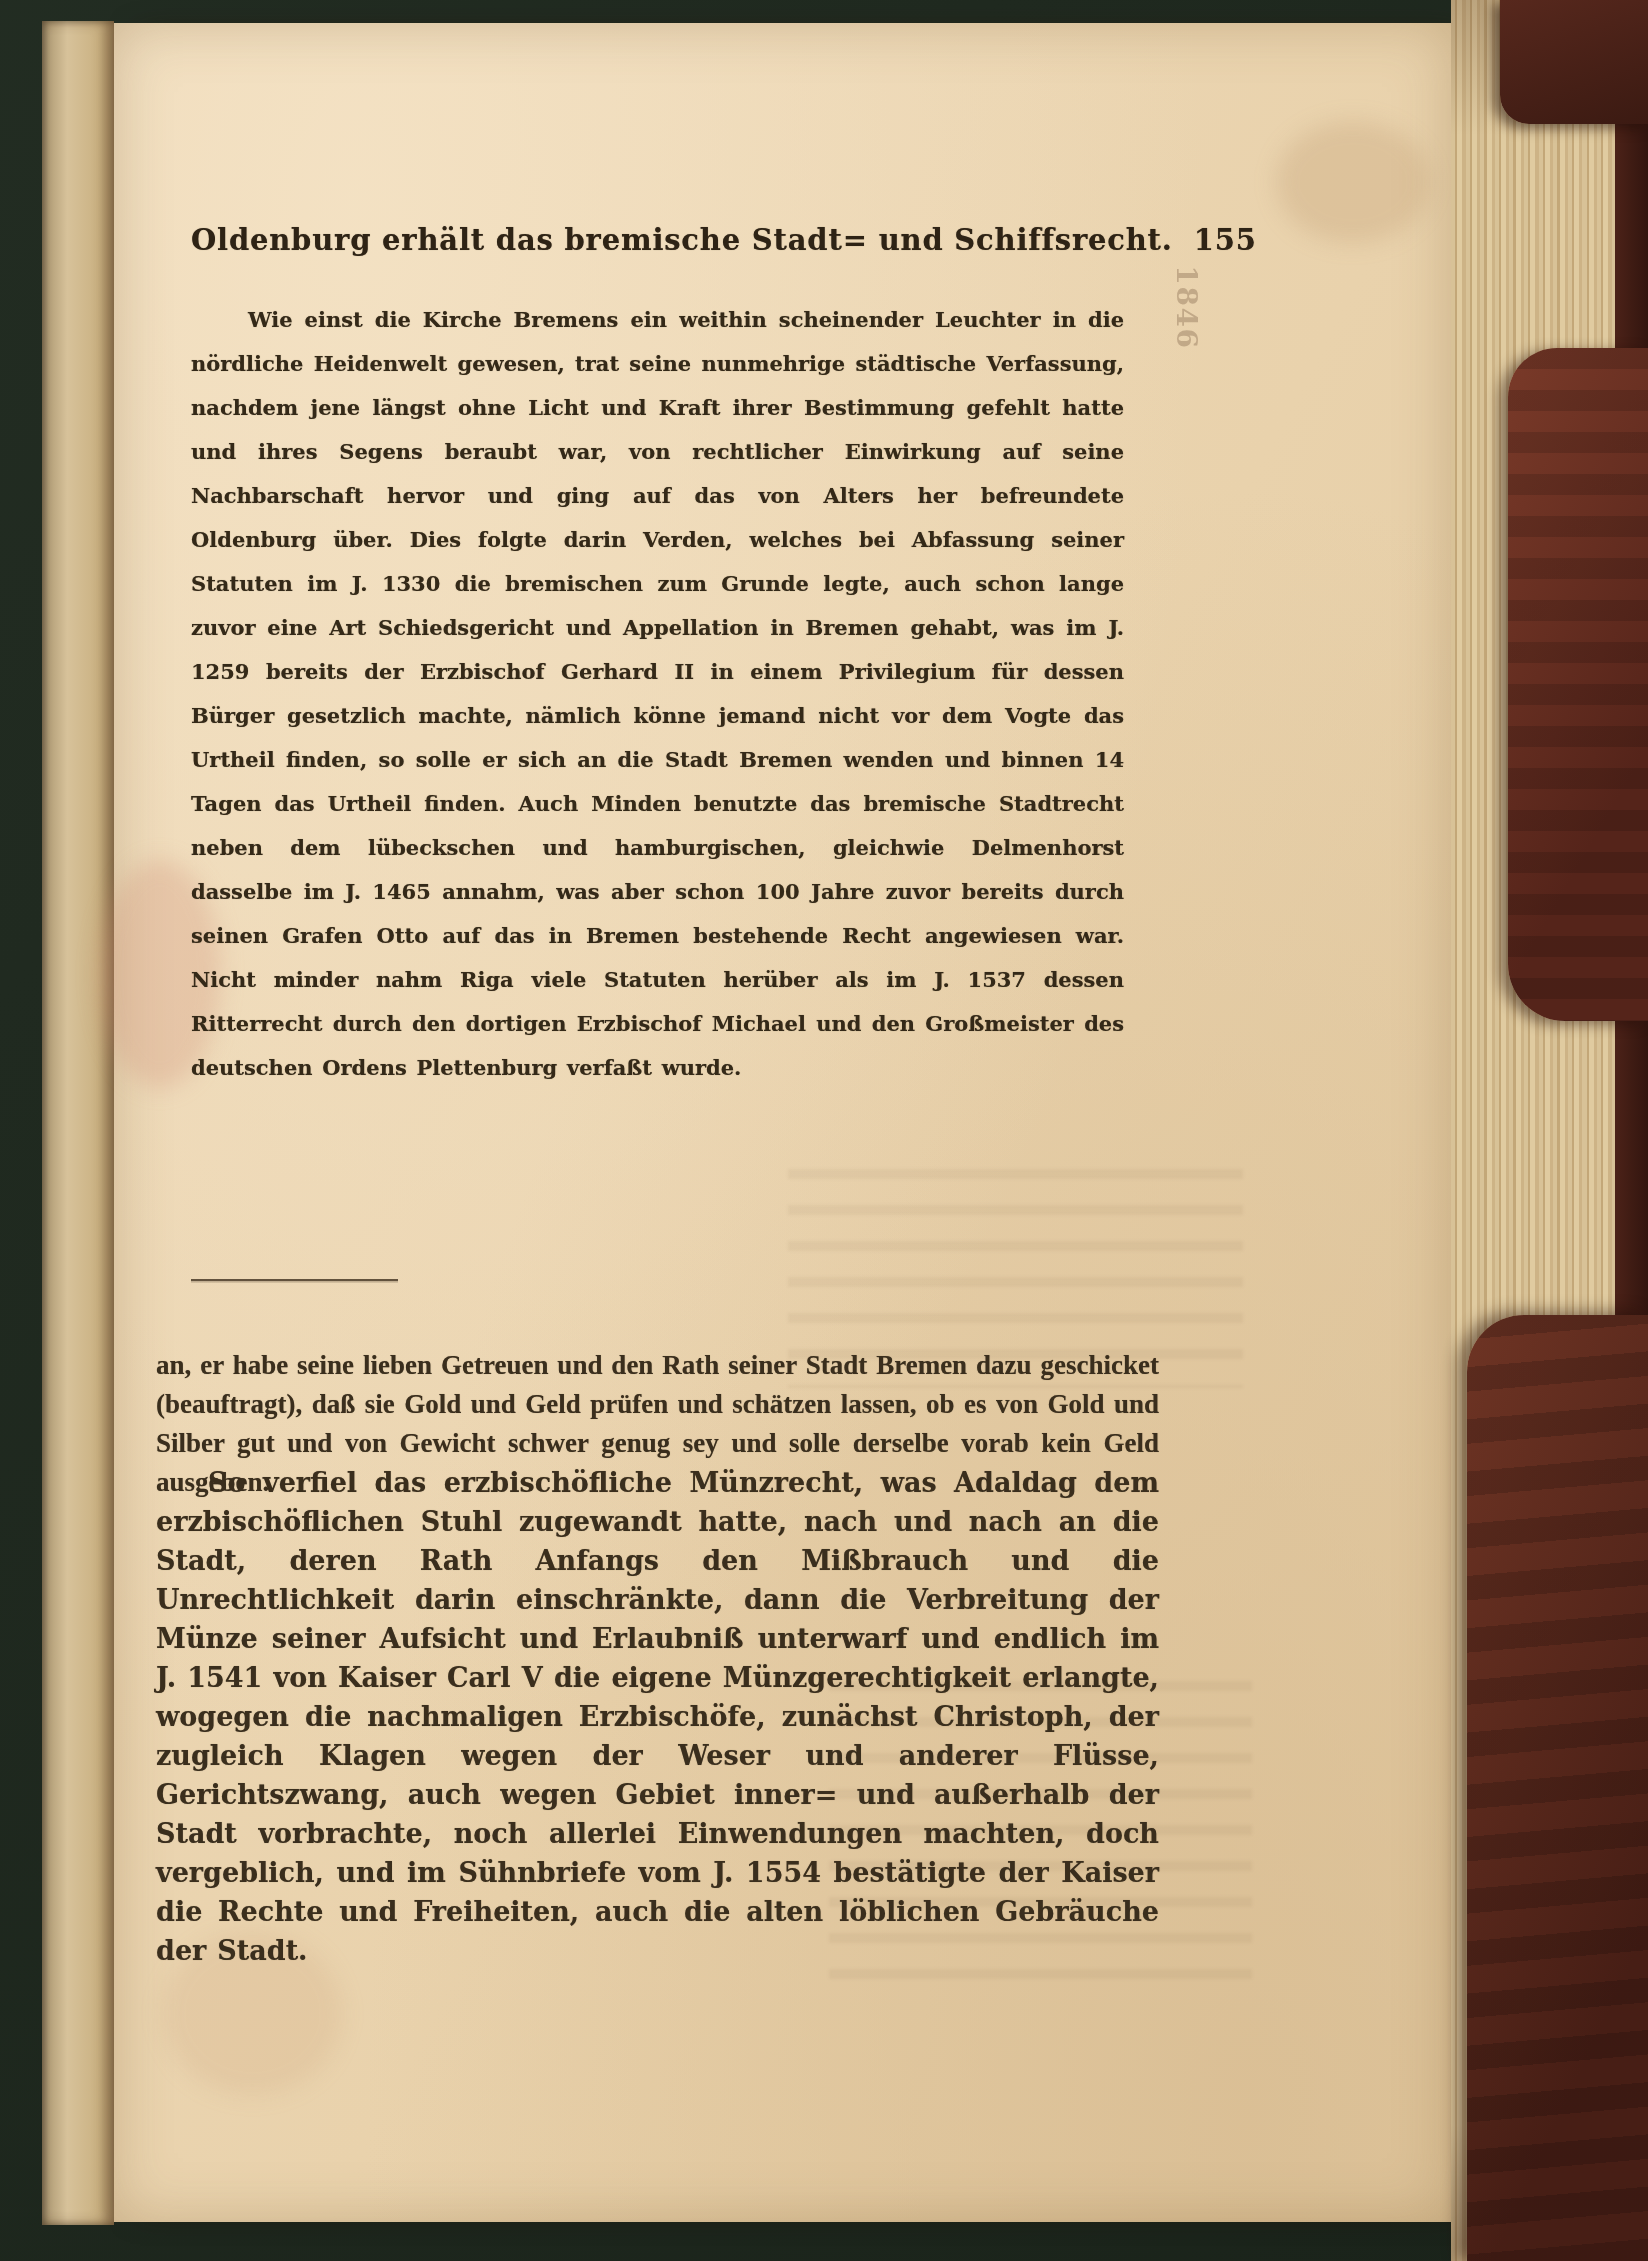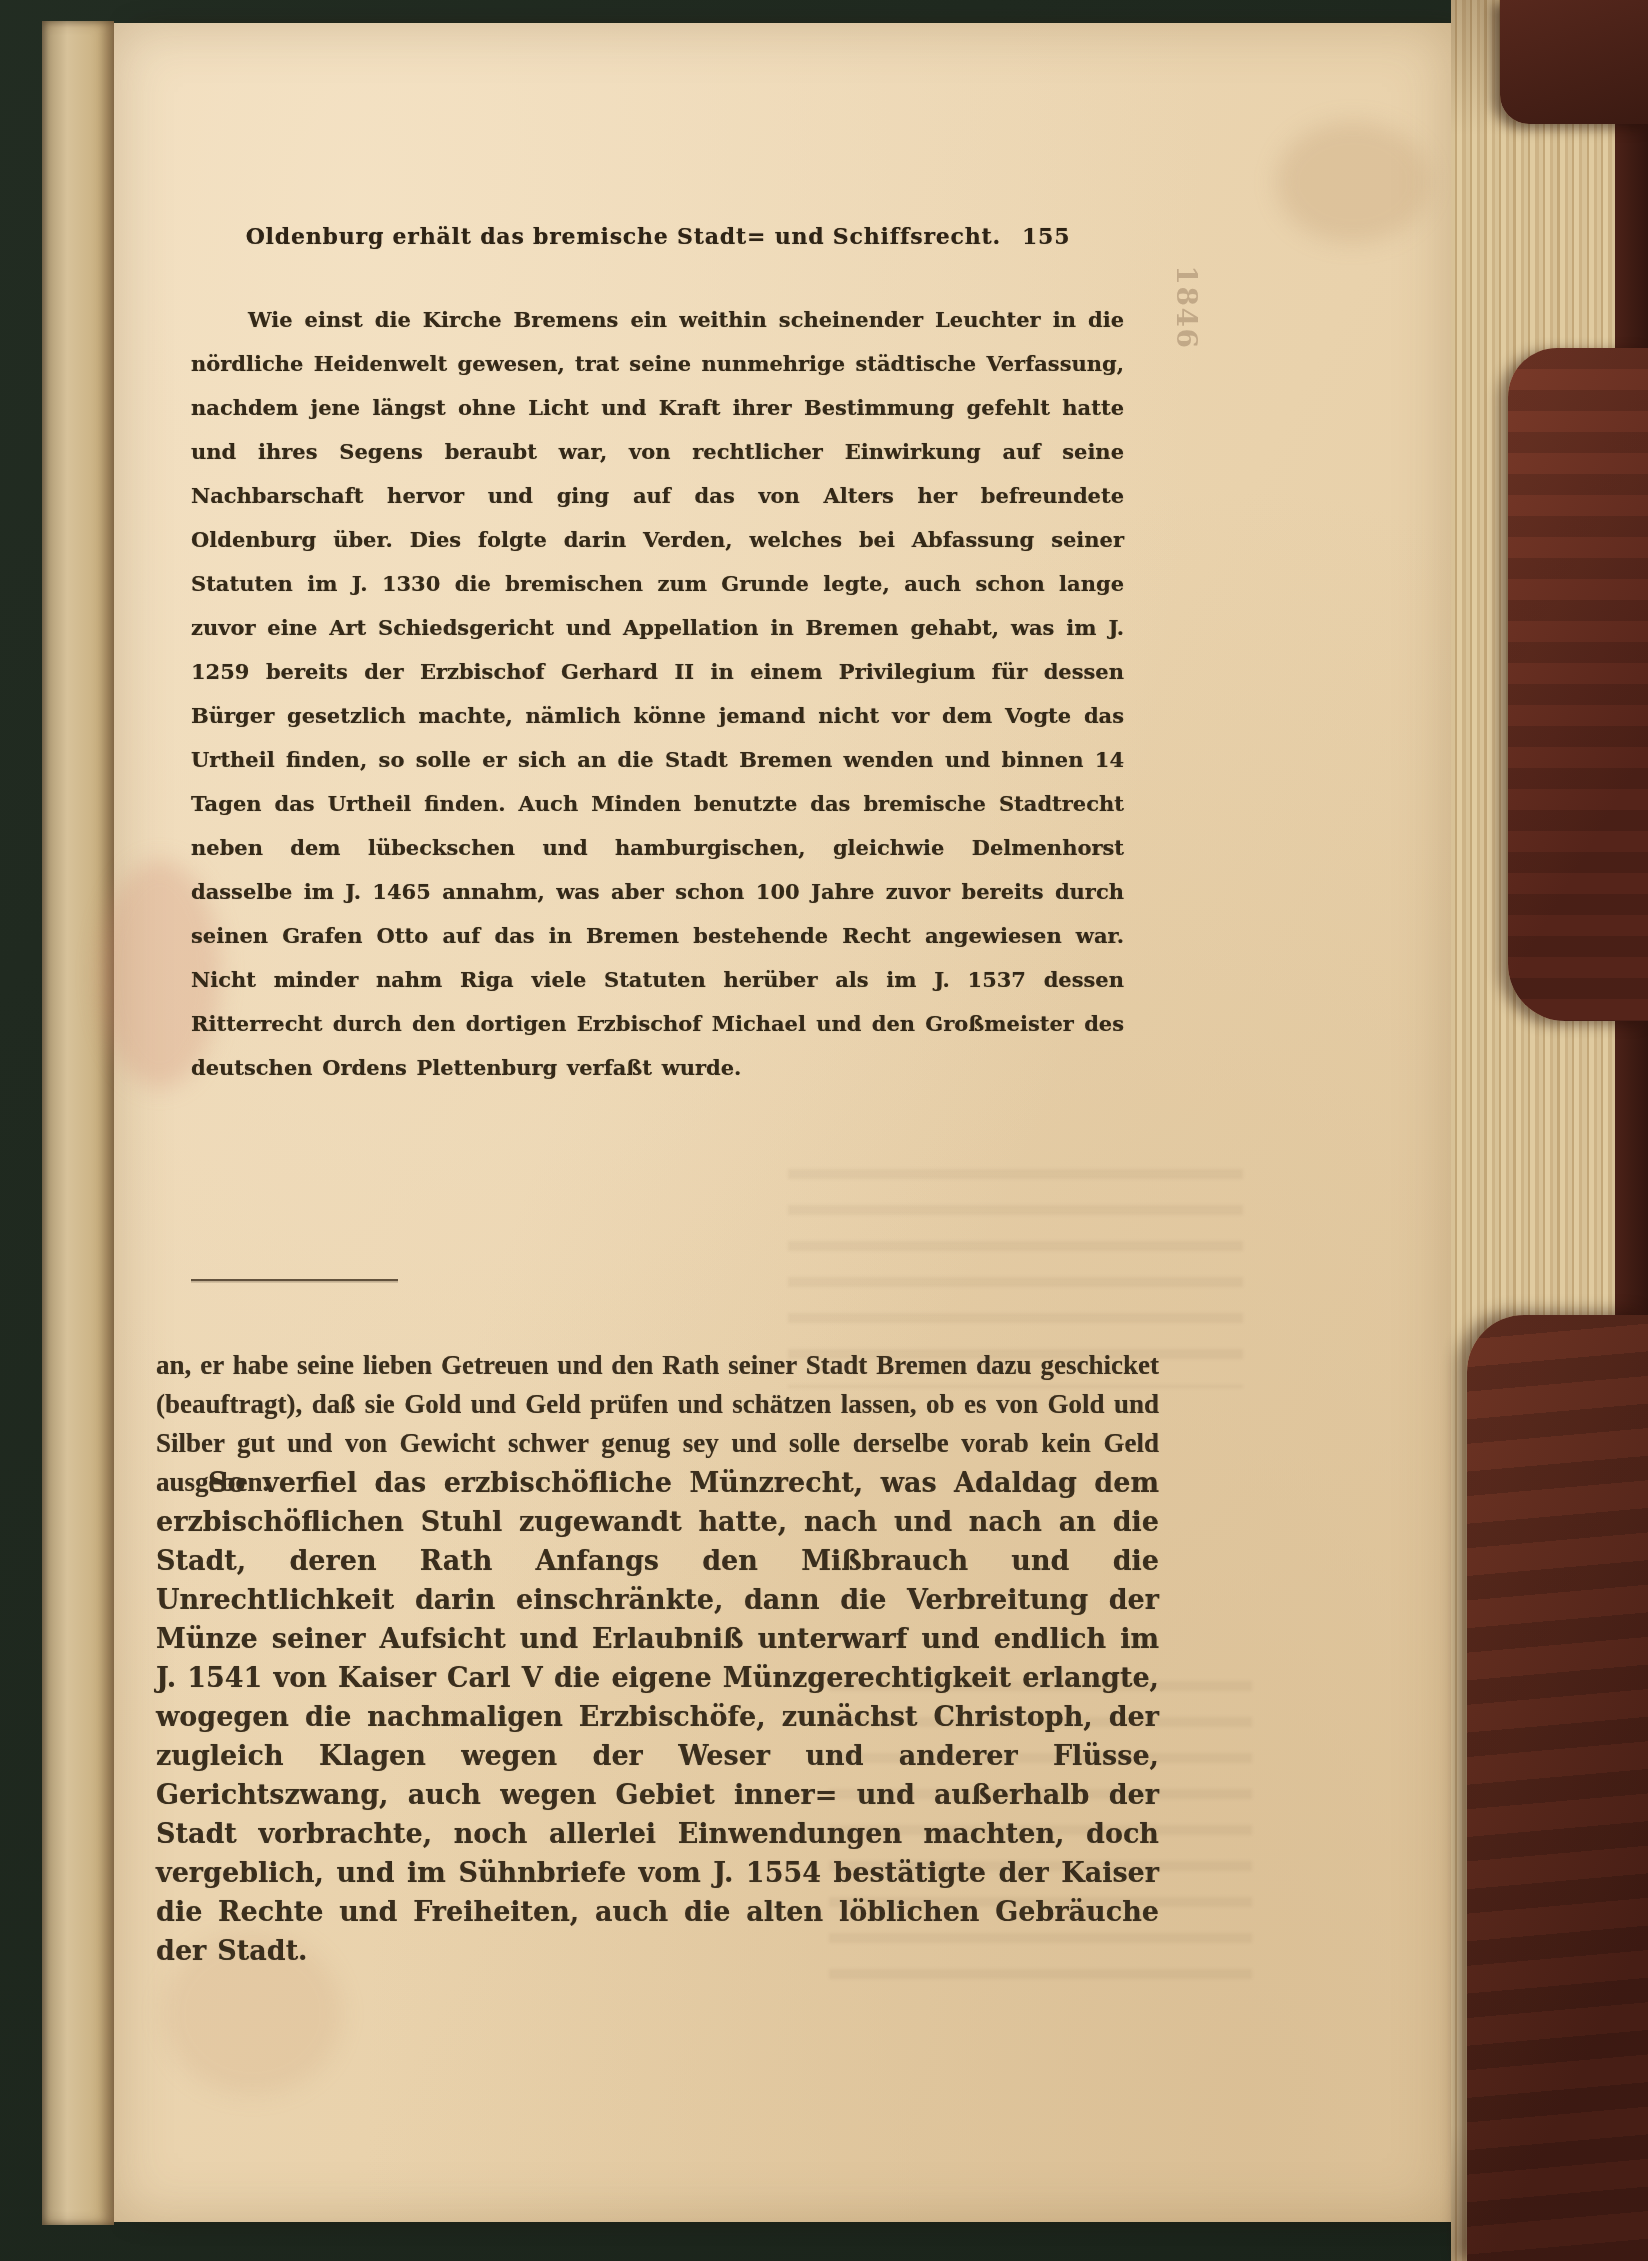--- a/index.html
+++ b/index.html
@@ -27,21 +27,21 @@
       radial-gradient(ellipse at 85% 95%, rgba(216,188,146,.8) 0%, rgba(216,188,146,0) 55%),
       linear-gradient(118deg,#eedaba 0%,#e9d2ac 55%,#e2c99f 100%);
     box-shadow:inset 0 0 57px rgba(120,85,40,.28), 16.3px 0 28px -9.8px rgba(35,18,8,.55);
   }
   .stain{position:absolute;border-radius:50%;filter:blur(11.4px);}
   .stain-a{left:-14.6px;top:837px;width:122px;height:228px;background:rgba(206,134,112,.26);}
   .stain-b{left:1162px;top:98px;width:154px;height:122px;background:rgba(165,120,75,.18);}
   .stain-c{left:49px;top:1909px;width:179px;height:163px;background:rgba(190,140,100,.14);}
   .header{
     position:absolute;left:77px;top:200px;width:934px;
-    text-align:center;font-weight:700;font-size:22px;letter-spacing:0.8px;
+    text-align:center;font-weight:700;font-size:29px;letter-spacing:0.8px;
     color:#2e2315;text-shadow:0 0 0.8px rgba(46,35,21,.55);
     white-space:nowrap;
   }
   .header .pagenum{margin-left:21px;}
   .main-text{
     position:absolute;left:77px;top:275px;width:933px;
     font-weight:700;font-size:21px;line-height:44px;
     text-align:justify;text-indent:57px;
     color:#342918;text-shadow:0 0 0.8px rgba(52,41,24,.5);
     word-spacing:2.4px;

